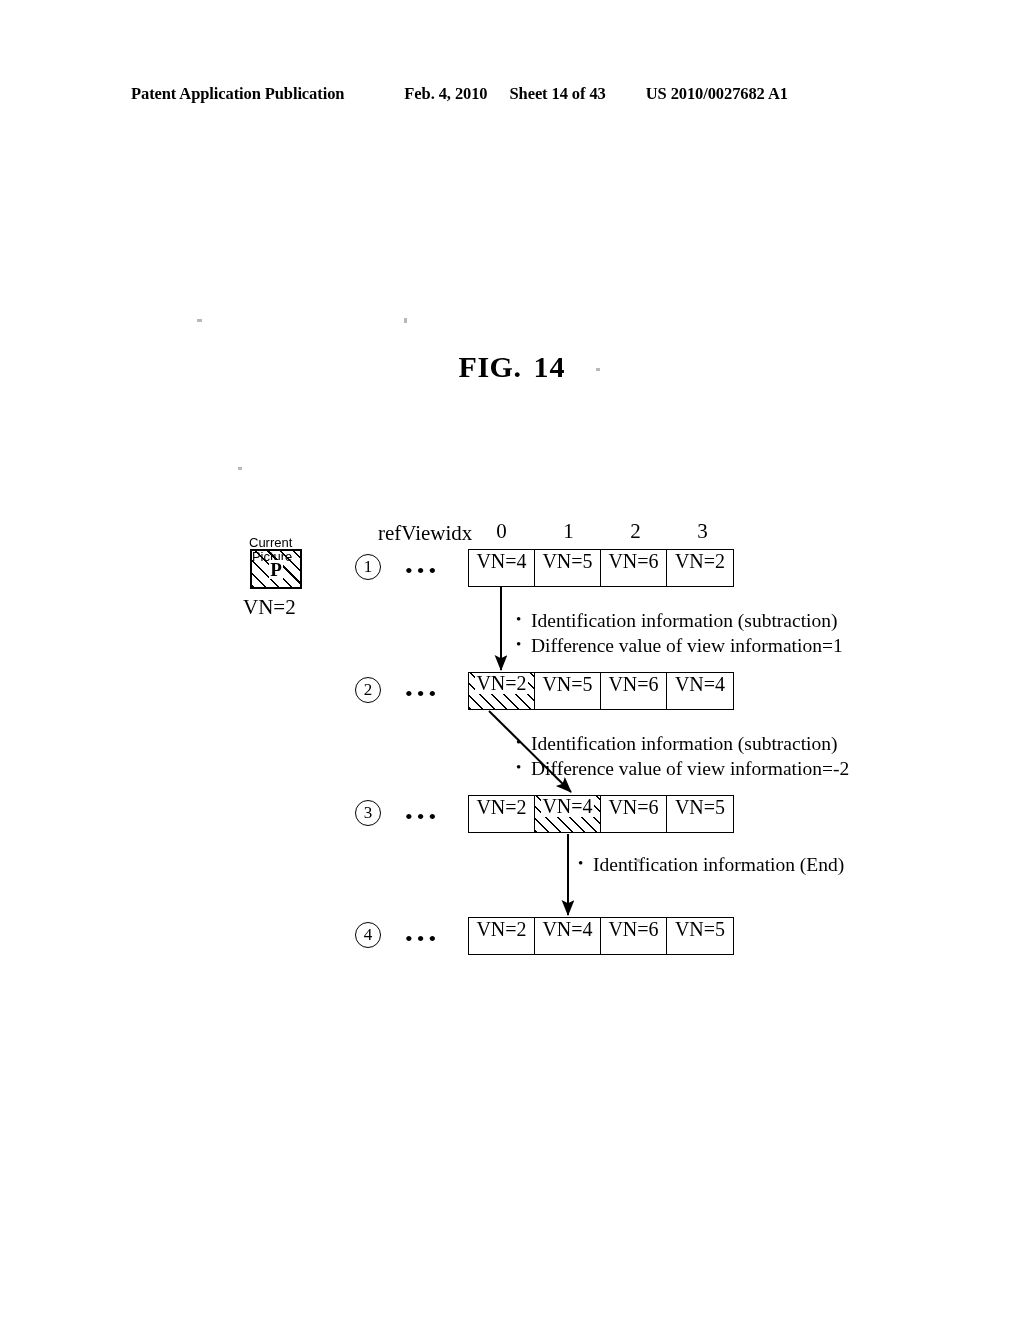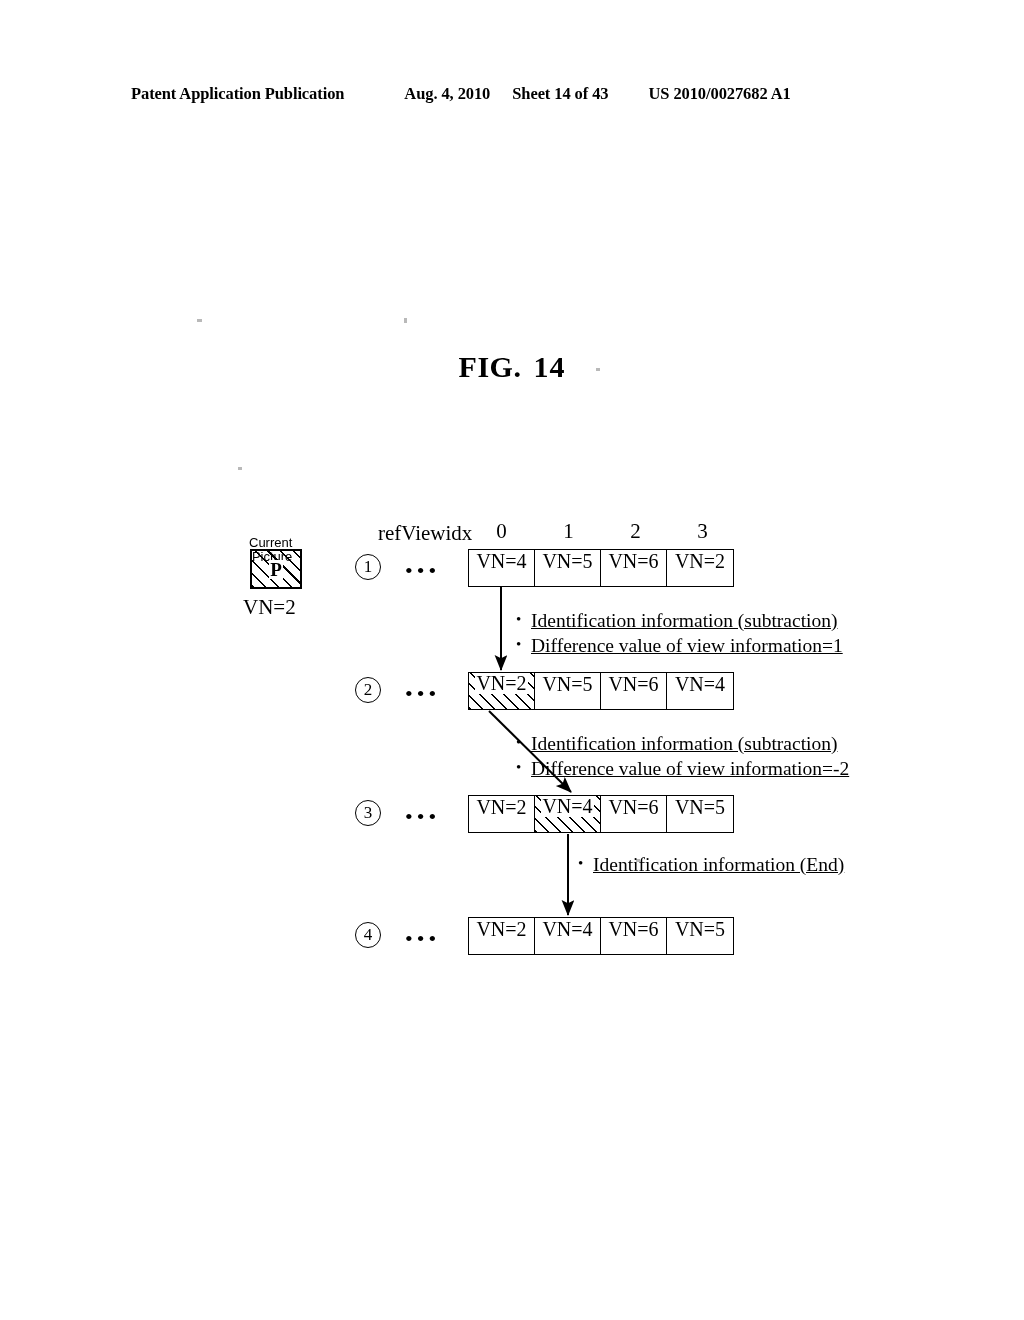--- a/index.html
+++ b/index.html
@@ -170,21 +170,21 @@
     line-height: 1.05;
   }
 
   
   .note {
     position: absolute;
     font-size: 19.5px;
     line-height: 25px;
     white-space: nowrap;
   }
-  .note div { position: relative; padding-left: 15px; text-decoration: underline; }
+  .note div { position: relative; padding-left: 15px; }
   .note div::before {
     content: "\2022";
     position: absolute;
     left: 0;
     top: -1px;
     font-size: 15px;
   }
 
   .caption {
     position: absolute;
@@ -200,21 +200,21 @@
     width: 1024px;
     height: 1320px;
     pointer-events: none;
   }
 </style>
 </head>
 <body>
 
 <div class="page-header">
   <span class="hdr-pub">Patent Application Publication</span>
-  <span class="hdr-date">Aug. 4, 2010</span>
+  <span class="hdr-date">Feb. 4, 2010</span>
   <span class="hdr-sheet">Sheet 14 of 43</span>
   <span class="hdr-num">US 2010/0027682 A1</span>
 </div>
 
 <div class="speckle" style="left:197px; top:319px; width:5px; height:3px;"></div>
 <div class="speckle" style="left:404px; top:318px; width:3px; height:5px;"></div>
 <div class="speckle" style="left:596px; top:368px; width:4px; height:3px;"></div>
 <div class="speckle" style="left:238px; top:467px; width:4px; height:3px;"></div>
 <div class="speckle" style="left:636px; top:859px; width:4px; height:3px;"></div>
 

